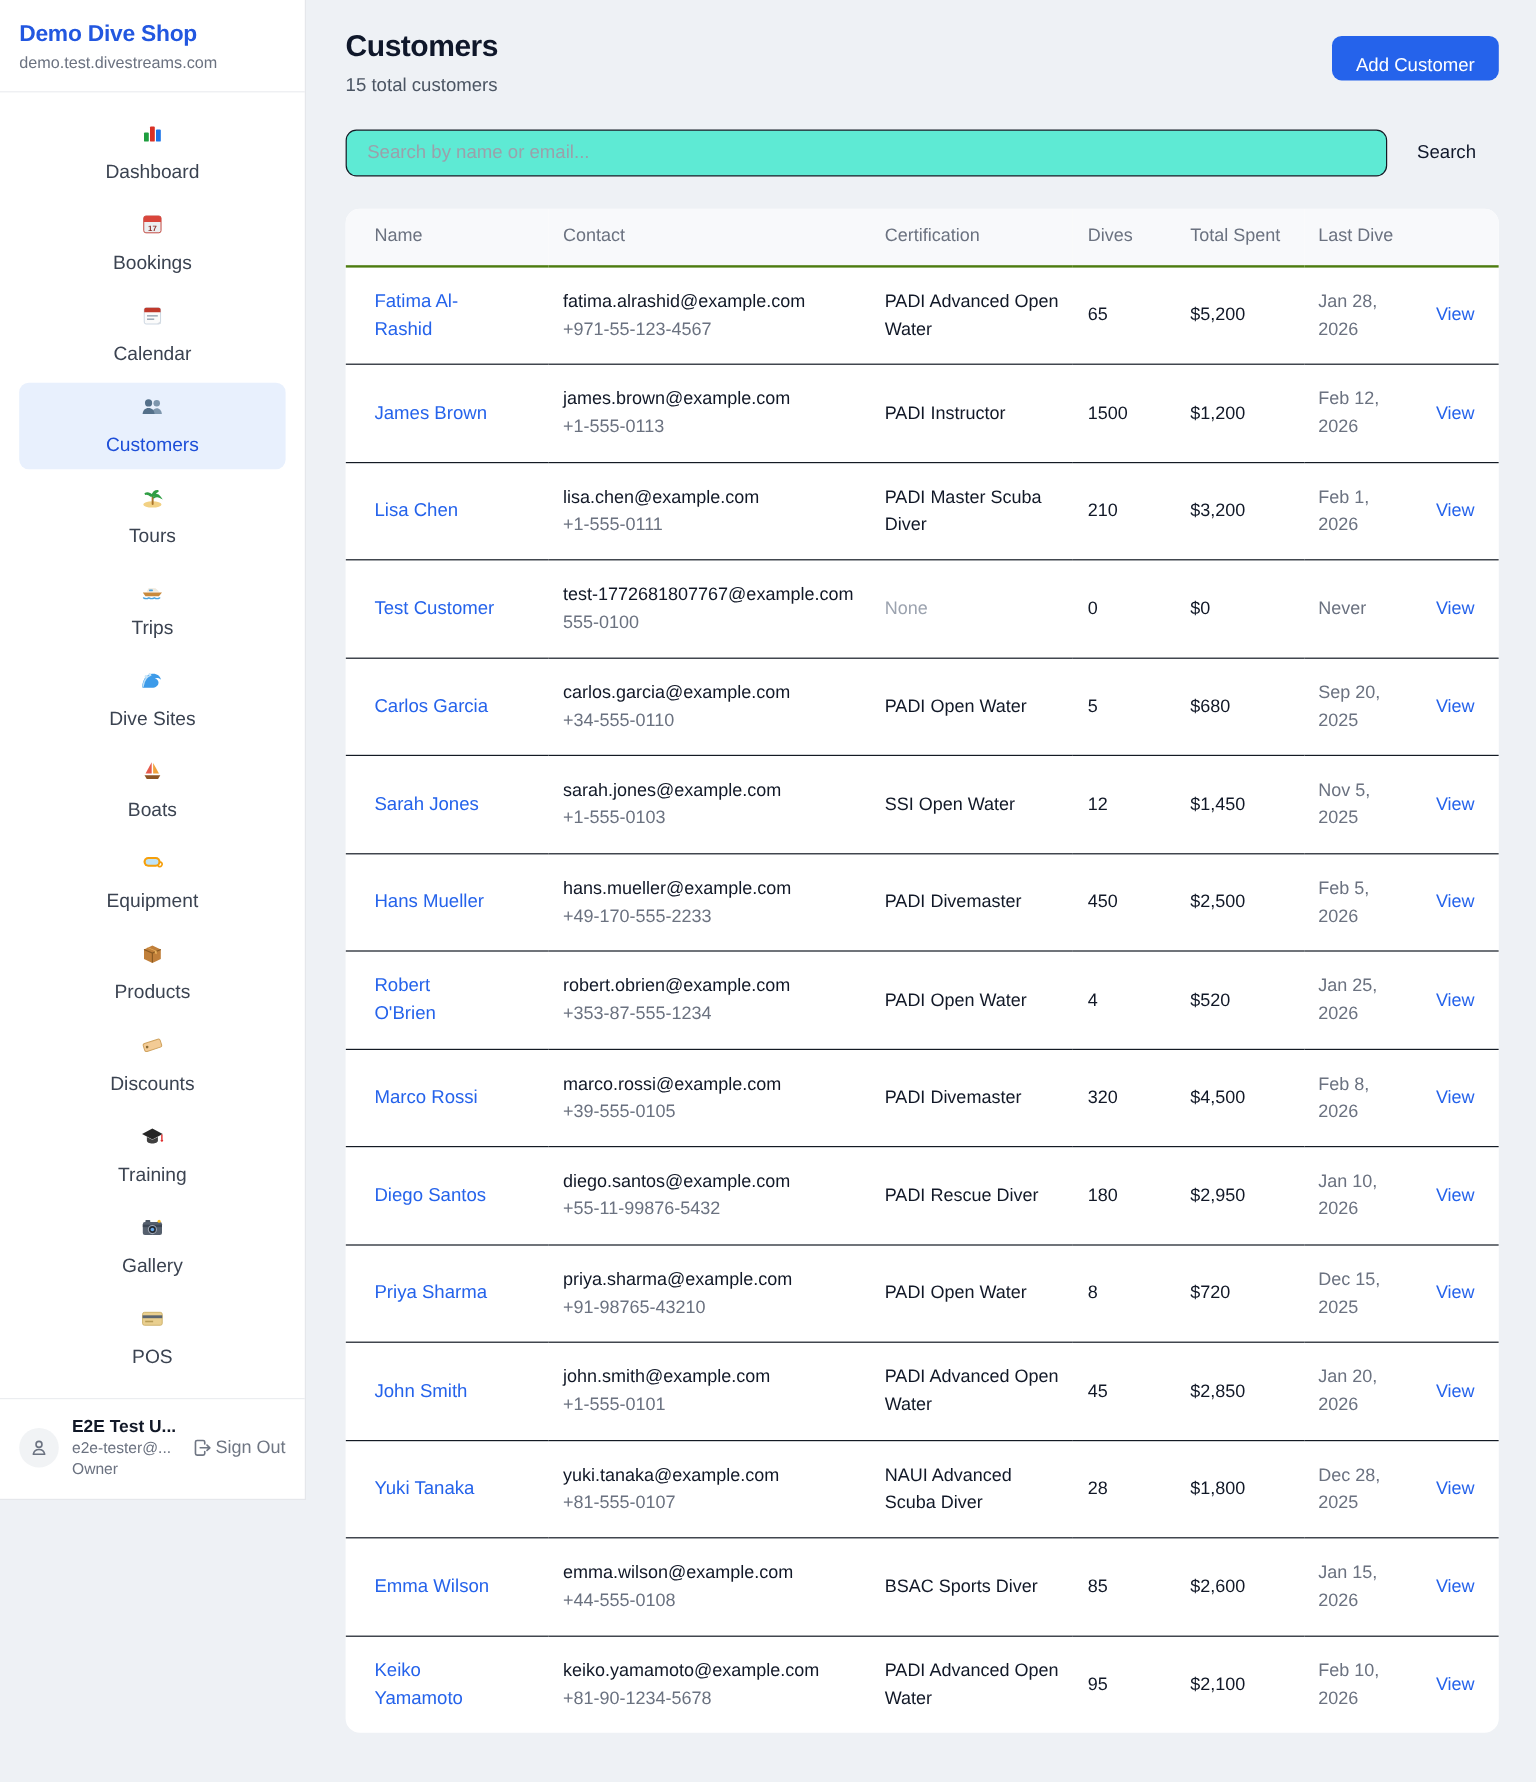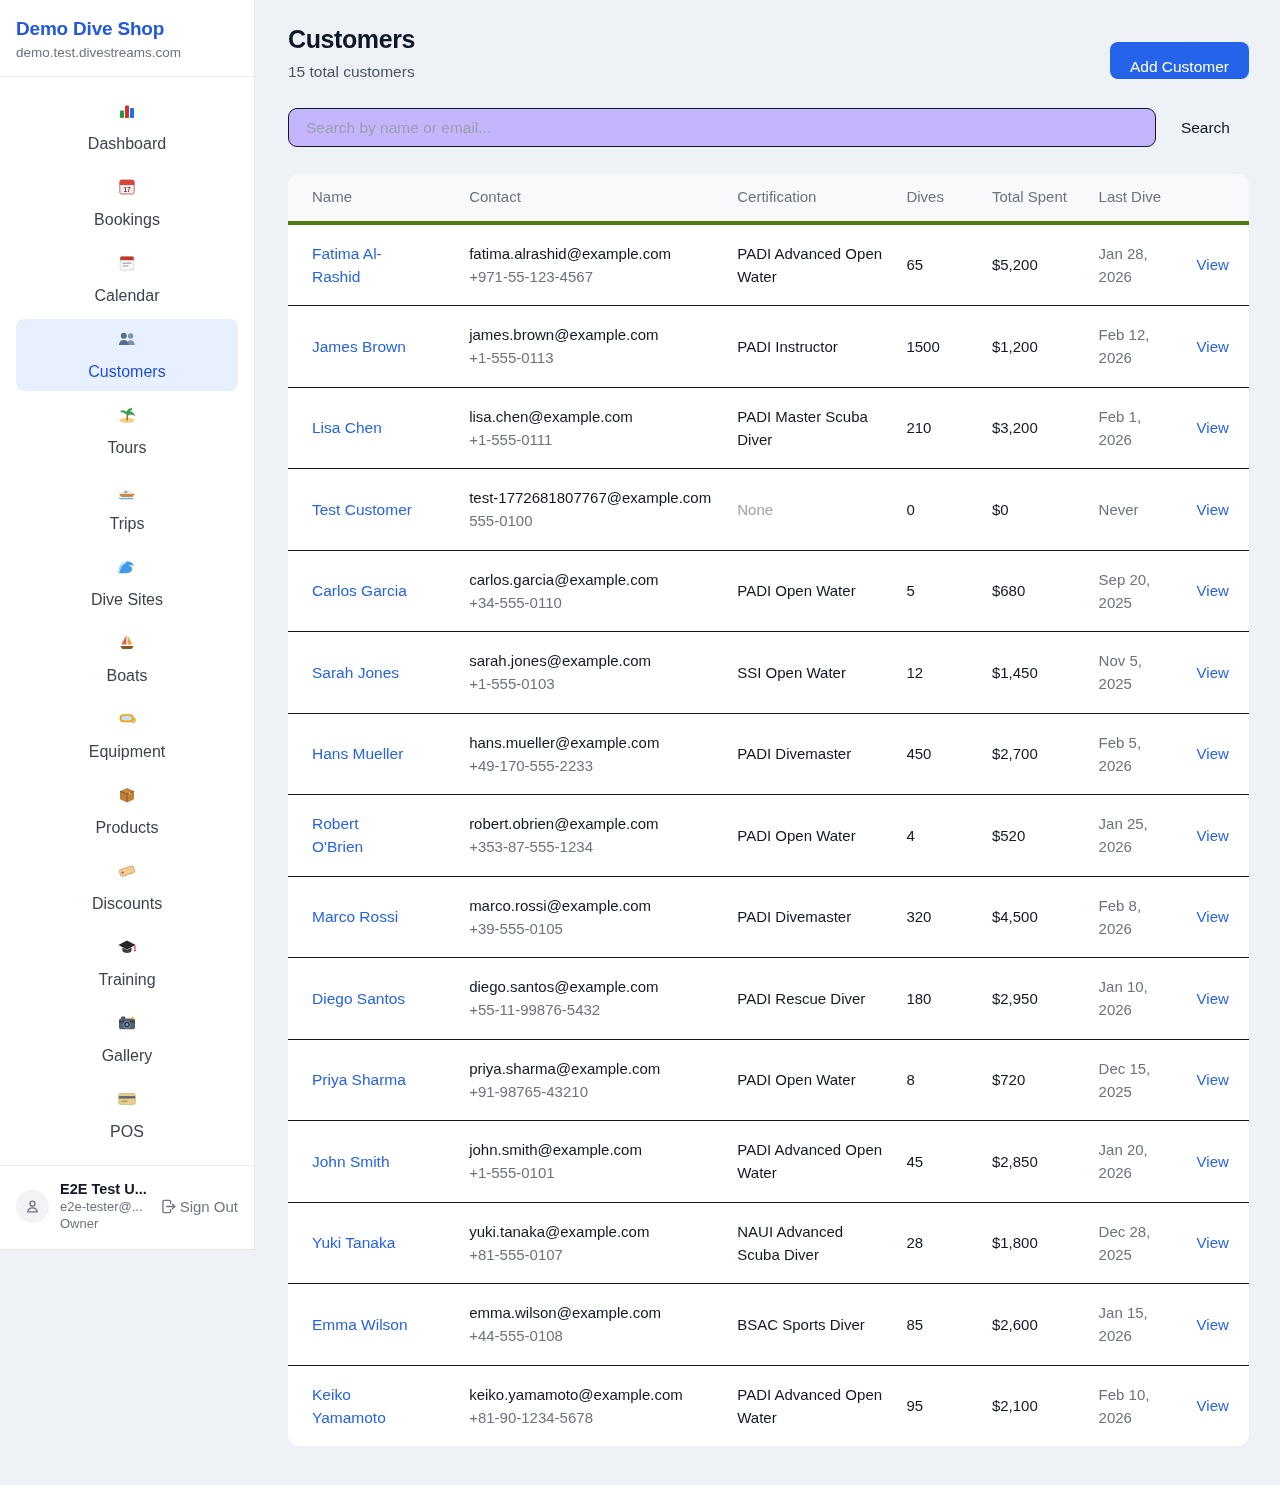--- a/index.html
+++ b/index.html
@@ -58,47 +58,47 @@
 
   
   .main { flex:1; padding:25px 31px 42px 33px; }
 
   .page-header { display:flex; justify-content:space-between; align-items:flex-start; margin-bottom:27px; }
   .page-title { font-size:25px; font-weight:800; color:#0f172a; letter-spacing:-0.4px; }
   .page-subtitle { font-size:15.5px; color:#4b5563; margin-top:9px; }
   .add-btn {
     background:#2563eb; color:#ffffff; border:none; cursor:pointer;
     border-radius:8px; font-size:15.5px; font-weight:500;
-    padding:16px 20px; height:37px; margin-top:17px;
+    padding:16px 20px; height:37px; margin-top:5px;
     font-family:inherit;
     text-align:center;
   }
 
   .search-row { display:flex; align-items:center; margin-bottom:27px; }
   .search-input {
     flex:1; height:39px;
     border:1px solid #131a24; border-radius:9px;
     padding:0 17px; font-size:15.5px; color:#111827;
-    background:#c4b5fd; outline:none; font-family:inherit;
+    background:#5eead4; outline:none; font-family:inherit;
   }
   .search-input::placeholder { color:#9aa1ab; }
   .search-btn {
     background:none; border:none; cursor:pointer;
     font-size:15.5px; color:#0f172a; padding:0;
     margin-left:25px; margin-right:19px; font-family:inherit;
   }
 
   
   .card { background:#ffffff; border-radius:12px; overflow:hidden; }
   table { width:100%; border-collapse:collapse; table-layout:fixed; }
   thead tr { background:#f8f9fb; }
   th {
     text-align:left; font-weight:400; font-size:15px; color:#6b7280;
     padding:12px 12px; line-height:1.5; vertical-align:middle;
-    border-bottom:4px solid #4d7c0f;
+    border-bottom:2px solid #4d7c0f;
   }
   td {
     padding:17px 12px; font-size:15px; vertical-align:middle; line-height:1.55;
     border-bottom:1px solid #131a24;
   }
   th:first-child, td:first-child { padding-left:24px; }
   th:last-child,  td:last-child  { padding-right:24px; }
   tbody tr:last-child td { border-bottom:none; }
 
   .customer-link {
@@ -410,21 +410,21 @@
               <td><a class="view-link">View</a></td>
             </tr>
             <tr>
               <td><a class="customer-link">Hans Mueller</a></td>
               <td>
                 <div class="cell-email">hans.mueller@example.com</div>
                 <div class="cell-phone">+49-170-555-2233</div>
               </td>
               <td class="cell-cert">PADI Divemaster</td>
               <td class="cell-dives">450</td>
-              <td class="cell-spent">$2,700</td>
+              <td class="cell-spent">$2,500</td>
               <td class="cell-last">Feb 5, 2026</td>
               <td><a class="view-link">View</a></td>
             </tr>
             <tr>
               <td><a class="customer-link">Robert O'Brien</a></td>
               <td>
                 <div class="cell-email">robert.obrien@example.com</div>
                 <div class="cell-phone">+353-87-555-1234</div>
               </td>
               <td class="cell-cert">PADI Open Water</td>

